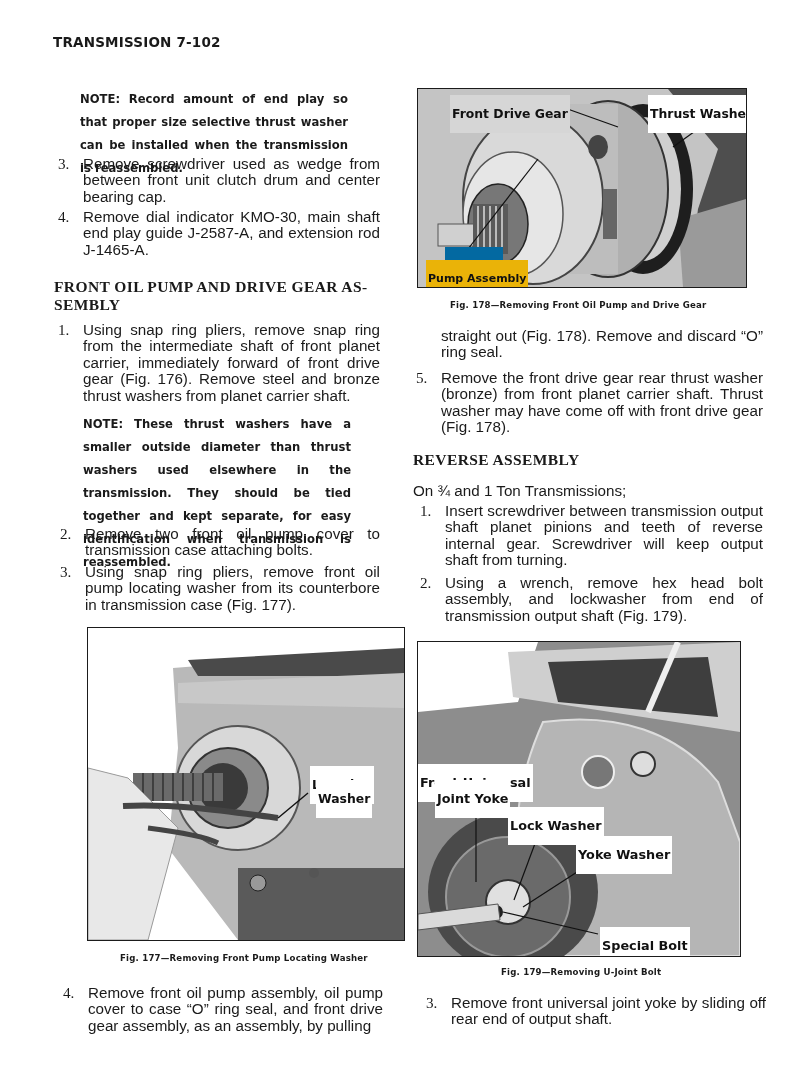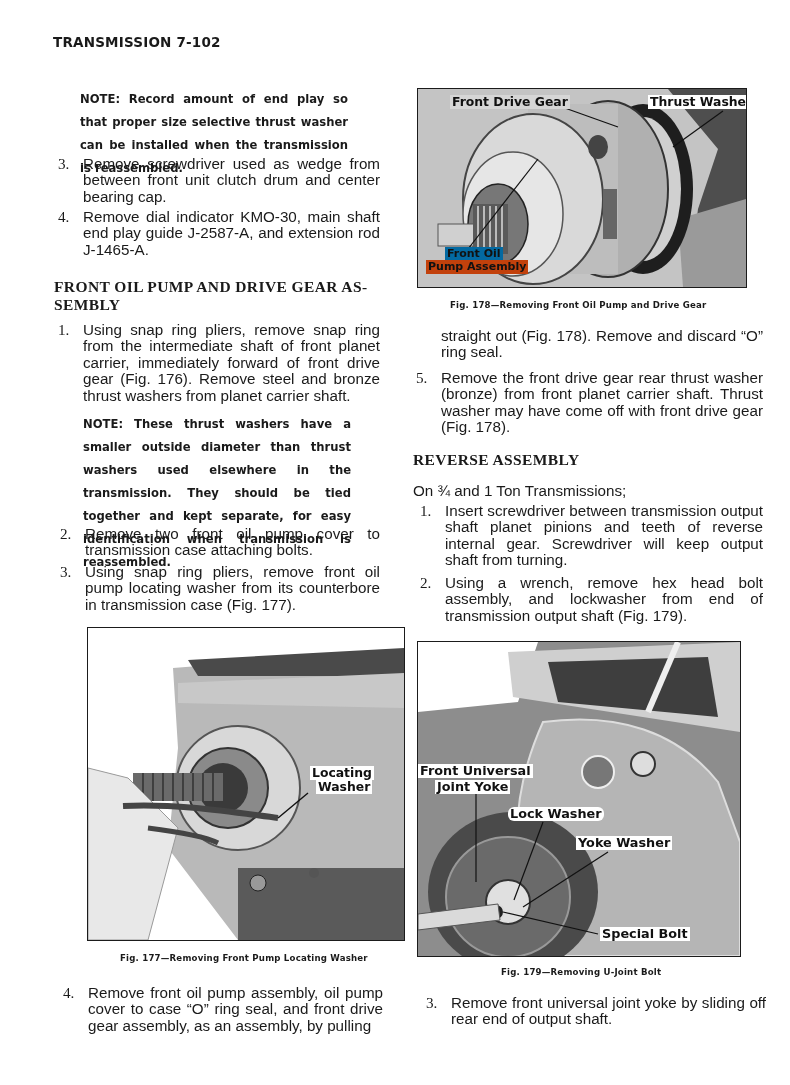--- a/index.html
+++ b/index.html
@@ -8,21 +8,21 @@
   .sans { font-family: "DejaVu Sans", sans-serif; }
   .page-header { left: 53px; top: 34px; font-size: 13.5px; font-weight: bold; letter-spacing: 0.2px; }
   .note { font-family: "DejaVu Sans", sans-serif; font-weight: bold; font-size: 11.6px; line-height: 23px; text-align: justify; text-align-last: left; }
   .para { font-family: Liberation Sans, sans-serif; font-size: 15.2px; line-height: 16.4px; text-align: justify; }
   .item { position: absolute; }
   .item .num { position: absolute; left: 0; top: 0; font-family: "Liberation Serif", serif; font-size: 15.2px; line-height: 16.4px; }
   .item .txt { position: absolute; left: 25px; top: 0; right: 0; }
   .heading { font-family: Liberation Serif, serif; font-weight: bold; font-size: 15.5px; line-height: 17.5px; letter-spacing: 0.4px; }
   .figure { position: absolute; border: 1.6px solid #1b1b1b; background: #9a9a9a; overflow: hidden; }
   .figure svg { position: absolute; left: 0; top: 0; width: 100%; height: 100%; }
-  .callout { position: absolute; background: #ffffff; font-family: "DejaVu Sans", sans-serif; font-weight: bold; font-size: 12.4px; line-height: 14px; padding: 0 2px; color: #111; white-space: nowrap; }
+  .callout { position: absolute; background: #ffffff; font-family: "DejaVu Sans", sans-serif; font-weight: bold; font-size: 12.4px; line-height: 14px; padding: 12px 2px; color: #111; white-space: nowrap; }
   .callout.plain { background: transparent; }
   .caption { font-family: "DejaVu Sans", sans-serif; font-weight: bold; font-size: 8.6px; letter-spacing: 0.2px; white-space: nowrap; }
 </style>
 </head>
 <body>
 
 <div class="abs page-header sans">TRANSMISSION 7-102</div>
 
 <div class="abs note" style="left:80px; top:88px; width:268px;">NOTE: Record amount of end play so that proper size selective thrust washer can be installed when the transmission is reassembled.</div>
 
@@ -117,21 +117,21 @@
     </g>
     <ellipse cx="180" cy="58" rx="10" ry="12" fill="#444"></ellipse>
     <rect x="185" y="100" width="14" height="50" fill="#666"></rect>
     <line x1="130" y1="13" x2="200" y2="38" stroke="#111" stroke-width="1.2"></line>
     <line x1="305" y1="22" x2="255" y2="58" stroke="#111" stroke-width="1.2"></line>
     <line x1="50" y1="160" x2="120" y2="70" stroke="#111" stroke-width="1.2"></line>
   </svg>
   <div class="callout plain" style="left:32px; top:6px; background:#d6d6d6;">Front Drive Gear</div>
   <div class="callout" style="left:230px; top:6px;">Thrust Washer</div>
   <div class="callout plain" style="left:27px; top:158px; font-size:11px; background:#0369a1;">Front Oil</div>
-  <div class="callout plain" style="left:8px; top:171px; font-size:11px; background:#c2410c;">Pump Assembly</div>
+  <div class="callout plain" style="left:8px; top:171px; font-size:11px; background:#eab308;">Pump Assembly</div>
 </div>
 <div class="abs caption" style="left:450px; top:300px;">Fig. 178—Removing Front Oil Pump and Drive Gear</div>
 
 <div class="abs para" style="left:441px; top:328px; width:322px;">straight out (Fig. 178). Remove and discard “O” ring seal.</div>
 
 <div class="item" style="left:416px; top:370px; width:347px;">
   <span class="num">5.</span>
   <div class="txt para">Remove the front drive gear rear thrust washer (bronze) from front planet carrier shaft. Thrust washer may have come off with front drive gear (Fig. 178).</div>
 </div>
 
@@ -163,21 +163,21 @@
     <circle cx="90" cy="260" r="22" fill="#e0e0e0" stroke="#333" stroke-width="2"></circle>
     <circle cx="78" cy="270" r="8" fill="#222" stroke="#ddd" stroke-width="2"></circle>
     <polygon points="0,272 80,262 82,278 0,288" fill="#dadada" stroke="#555"></polygon>
     <line x1="58" y1="152" x2="58" y2="240" stroke="#111" stroke-width="1.2"></line>
     <line x1="125" y1="180" x2="96" y2="258" stroke="#111" stroke-width="1.2"></line>
     <line x1="190" y1="210" x2="105" y2="265" stroke="#111" stroke-width="1.2"></line>
     <line x1="180" y1="292" x2="85" y2="270" stroke="#111" stroke-width="1.2"></line>
   </svg>
   <div class="callout" style="left:0px; top:122px; font-size:12.8px;">Front Universal</div>
   <div class="callout" style="left:17px; top:138px; font-size:12.8px;">Joint Yoke</div>
-  <div class="callout" style="left:90px; top:165px; font-size:12.8px;border-radius:6px;">Lock Washer</div>
+  <div class="callout" style="left:90px; top:165px; font-size:12.8px;">Lock Washer</div>
   <div class="callout" style="left:158px; top:194px; font-size:12.8px;">Yoke Washer</div>
   <div class="callout" style="left:182px; top:285px; font-size:12.8px;">Special Bolt</div>
 </div>
 <div class="abs caption" style="left:501px; top:967px;">Fig. 179—Removing U-Joint Bolt</div>
 
 <div class="item" style="left:426px; top:995px; width:340px;">
   <span class="num">3.</span>
   <div class="txt para">Remove front universal joint yoke by sliding off rear end of output shaft.</div>
 </div>
 

